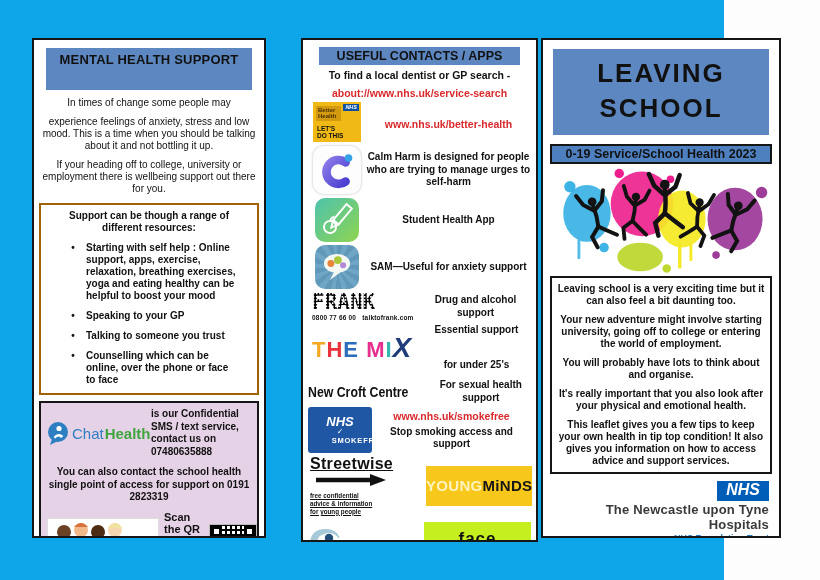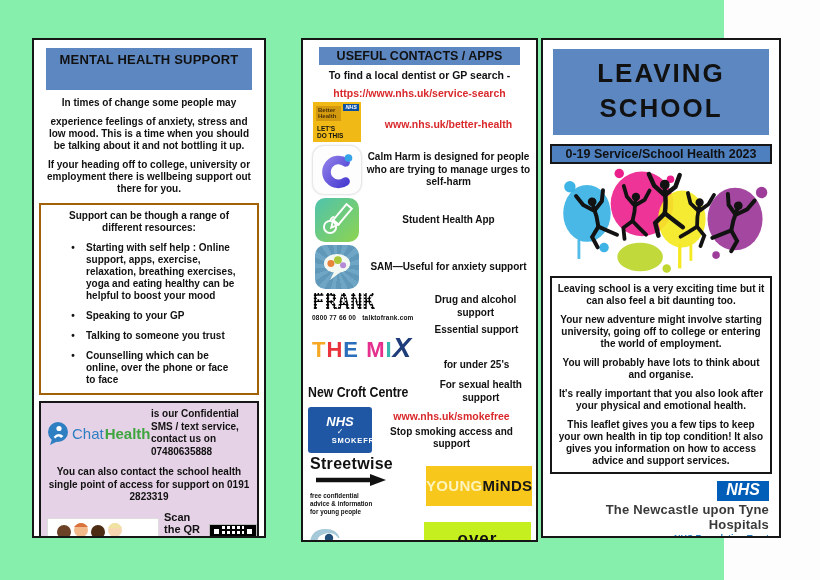--- a/index.html
+++ b/index.html
@@ -1,24 +1,24 @@
 <!DOCTYPE html>
 <html><head>
 <meta charset="utf-8">
 <style>
   html,body{margin:0;padding:0;background:#fdfdfd;}
-  .page{position:relative;width:724px;height:580px;background:#86efac;font-family:"Liberation Sans",sans-serif;color:#111;}
+  .page{position:relative;width:724px;height:580px;background:#0ea5e9;font-family:"Liberation Sans",sans-serif;color:#111;}
   .panel{position:absolute;top:38px;background:#fff;border:2px solid #161616;box-sizing:border-box;overflow:hidden;}
   #left-panel{left:32px;width:234px;height:500px;}
   #middle-panel{left:301px;width:237px;height:504px;}
   #right-panel{left:541px;width:240px;height:500px;}
 
   
   .lp-title{margin:8px 12px 0;background:#5d87c1;height:42px;text-align:center;font-weight:bold;font-size:13px;padding-top:4px;box-sizing:border-box;letter-spacing:.2px;}
-  .lp-intro p{font-weight:bold;font-size:10px;line-height:1.2;text-align:center;margin:7px 8px 0;}
+  .lp-intro p{font-weight:normal;font-size:10px;line-height:1.2;text-align:center;margin:7px 8px 0;}
   .lp-support{border:2px solid #a16207;margin:8px 5px 0;padding:5px 19px 7px;}
   .lp-support-heading{font-weight:bold;font-size:10px;text-align:center;line-height:1.2;}
   .lp-bullets{margin:0;padding:0;list-style:none;}
   .lp-bullets li{display:flex;margin-top:8px;font-weight:bold;font-size:10px;line-height:1.2;}
   .lp-bullets .bdot{flex:0 0 26px;text-align:center;}
   .lp-pink{border:2px solid #161616;margin:6px 5px 0;background:#e6d2e6;padding:5px 6px 7px;}
   .ch-row{display:flex;align-items:center;}
   .ch-logo{flex:0 0 104px;display:flex;align-items:center;gap:1px;}
   .ch-chat{color:#2e7fc2;font-weight:normal;font-size:15px;}
   .ch-health{color:#3fa63f;font-weight:bold;font-size:15px;}
@@ -55,21 +55,21 @@
       color:transparent;background:radial-gradient(circle,#fff .8px,#000 1px) 0 0/3.2px 3.2px;-webkit-background-clip:text;background-clip:text;}
   .frank-sub{font-weight:bold;font-size:6.5px;color:#111;margin-top:1px;letter-spacing:.2px;}
   .mix-logo{flex:0 0 110px;font-weight:bold;font-size:22px;line-height:1;padding-left:4px;letter-spacing:1px;}
   .mix-logo .mix-x{font-size:28px;font-style:italic;letter-spacing:0;}
   .croft-name{flex:0 0 110px;font-weight:bold;font-size:15px;transform:scaleX(.82);transform-origin:left center;white-space:nowrap;}
   .sf-box{width:64px;height:46px;background:#1f57a5;border-radius:3px;display:flex;flex-direction:column;align-items:center;justify-content:center;color:#fff;}
   .sf-nhs{font-weight:bold;font-style:italic;font-size:13px;line-height:1;}
   .sf-check{font-size:8px;line-height:1.1;}
   .sf-label{font-weight:bold;font-size:7.5px;letter-spacing:.8px;line-height:1.1;padding-left:38px;}
   .stack{flex:1;text-align:center;}
-  .sw-block{flex:0 0 112px;text-align:left;padding-left:2px;}
+  .sw-block{flex:0 0 112px;text-align:left;padding-left:2px;text-decoration:underline;}
   .sw-name{font-weight:bold;font-size:16px;letter-spacing:.3px;line-height:1;}
   .sw-tag{font-weight:bold;font-size:6.3px;line-height:1.25;margin-top:2px;white-space:pre-line;}
   .ym-box{flex:1;height:40px;background:#f8c71c;display:flex;align-items:center;justify-content:center;margin-left:4px;}
   .ym-young{color:#fdf3bc;font-weight:bold;font-size:15px;letter-spacing:.3px;}
   .ym-minds{color:#161616;font-weight:bold;font-size:15px;letter-spacing:.3px;}
   .cne-block{flex:0 0 112px;}
   .kooth-box{flex:1;height:46px;background:#c6ef20;display:flex;flex-direction:column;align-items:center;justify-content:center;margin-left:4px;}
   .kooth-name{font-weight:bold;font-size:17px;letter-spacing:1px;line-height:1.1;}
   .kooth-text{font-weight:bold;font-size:9.5px;}
 
@@ -159,21 +159,21 @@
 
           <span class="qcheck">✓</span>
         </div>
       </div>
     </div>
   </div>
 
   <div class="panel" id="middle-panel">
     <div class="m-title">USEFUL CONTACTS / APPS</div>
     <div class="m-line">To find a local dentist or GP search -</div>
-    <a class="m-red" href="#">https://www.nhs.uk/service-search</a>
+    <a class="m-red" href="#">about://www.nhs.uk/service-search</a>
 
     <div class="app-row">
       <div class="app-icon">
         <div class="bh-logo">
           <span class="bh-brand">Better
 Health</span>
           <span class="bh-nhs">NHS</span>
           <span class="bh-tag">LET'S
 DO THIS</span>
         </div>
@@ -294,21 +294,21 @@
           <circle cx="21" cy="25" r="11" fill="#fff"></circle>
           <circle cx="21" cy="19" r="4.2" fill="#1f4e79"></circle>
           <path d="M21,22 L14,34 L28,34 Z" fill="#1f4e79"></path>
           <line x1="18" y1="34" x2="18" y2="38" stroke="#1f4e79" stroke-width="2"></line>
           <line x1="24" y1="34" x2="24" y2="38" stroke="#1f4e79" stroke-width="2"></line>
           <text x="33" y="36" font-size="19" font-weight="bold" fill="#a5c9d9">hildren</text>
           <text x="64" y="45" font-size="6.5" font-weight="bold" fill="#1f4e79">NORTH-EAST</text>
         </svg>
       </div>
       <div class="kooth-box">
-        <span class="kooth-name">over</span>
+        <span class="kooth-name">face</span>
         <span class="kooth-text">Free online counselling</span>
       </div>
     </div>
   </div>
 
   <div class="panel" id="right-panel">
     <div class="r-title">
       <div>LEAVING</div>
       <div>SCHOOL</div>
     </div>

